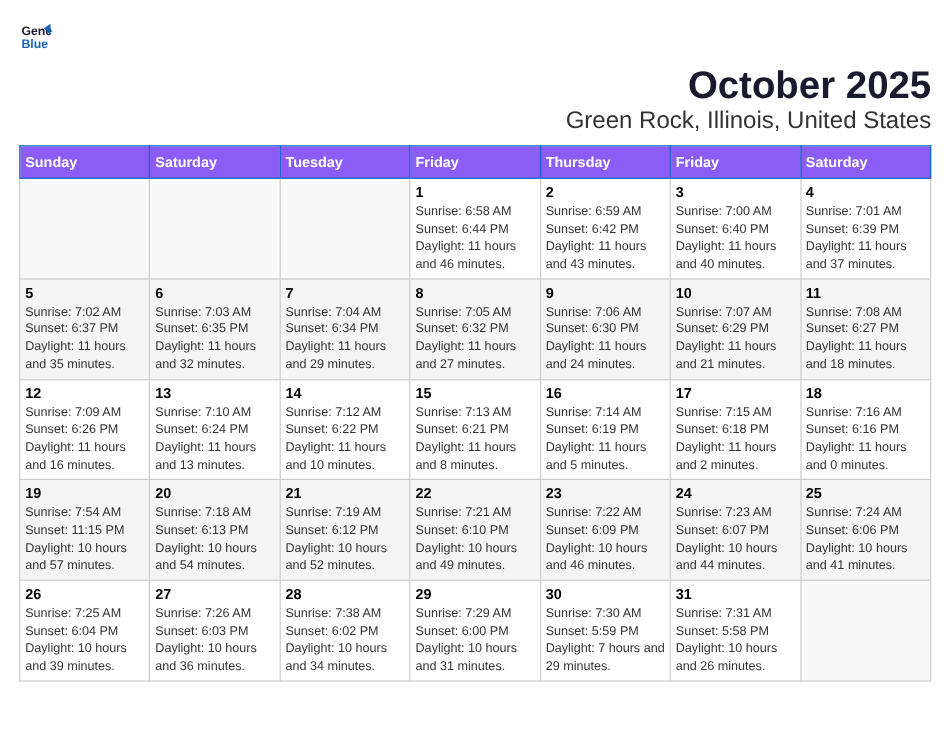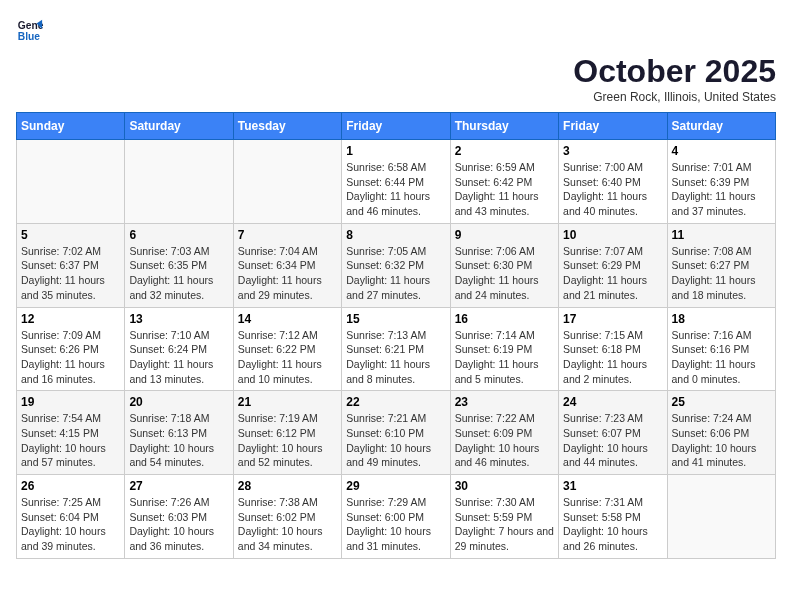--- a/index.html
+++ b/index.html
@@ -28,30 +28,30 @@
     .title-area {
       text-align: right;
       margin-top: 37px;
     }
     .month-title {
       font-size: 32px;
       font-weight: bold;
       color: #1a1a2e;
     }
     .subtitle {
-      font-size: 12px;
+      font-size: 20px;
       color: #333;
     }
     table {
       width: 100%;
       border-collapse: collapse;
       font-size: 11px;
     }
     thead th {
-      background-color: #3b82f6;
+      background-color: #8b5cf6;
       color: #fff;
       padding: 6px 4px;
       text-align: left;
       font-size: 12px;
       font-weight: bold;
       border: 1px solid #1565c0;
     }
     tbody td {
       border: 1px solid #ccc;
       vertical-align: top;
@@ -222,21 +222,21 @@
           <span class="day-num">18</span>
           <div class="cell-text">Sunrise: 7:16 AM</div>
           <div class="cell-text">Sunset: 6:16 PM</div>
           <div class="cell-text">Daylight: 11 hours and 0 minutes.</div>
         </td>
       </tr>
       <tr>
         <td>
           <span class="day-num">19</span>
           <div class="cell-text">Sunrise: 7:54 AM</div>
-          <div class="cell-text">Sunset: 4:15 PM</div>
+          <div class="cell-text">Sunset: 11:15 PM</div>
           <div class="cell-text">Daylight: 10 hours and 57 minutes.</div>
         </td>
         <td>
           <span class="day-num">20</span>
           <div class="cell-text">Sunrise: 7:18 AM</div>
           <div class="cell-text">Sunset: 6:13 PM</div>
           <div class="cell-text">Daylight: 10 hours and 54 minutes.</div>
         </td>
         <td>
           <span class="day-num">21</span>

